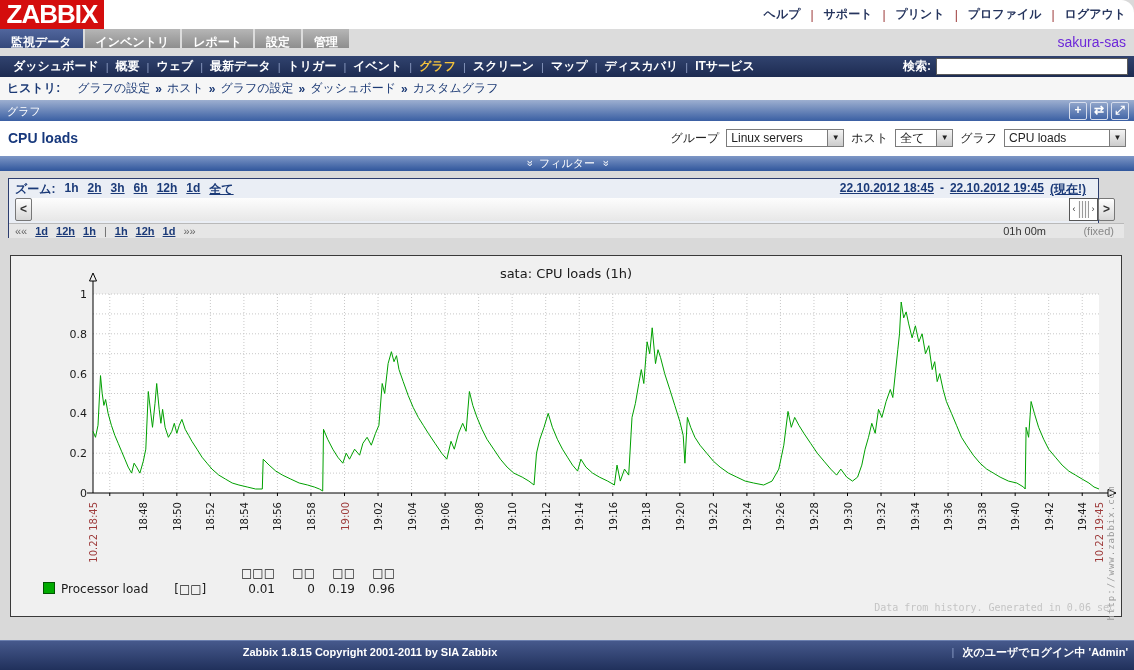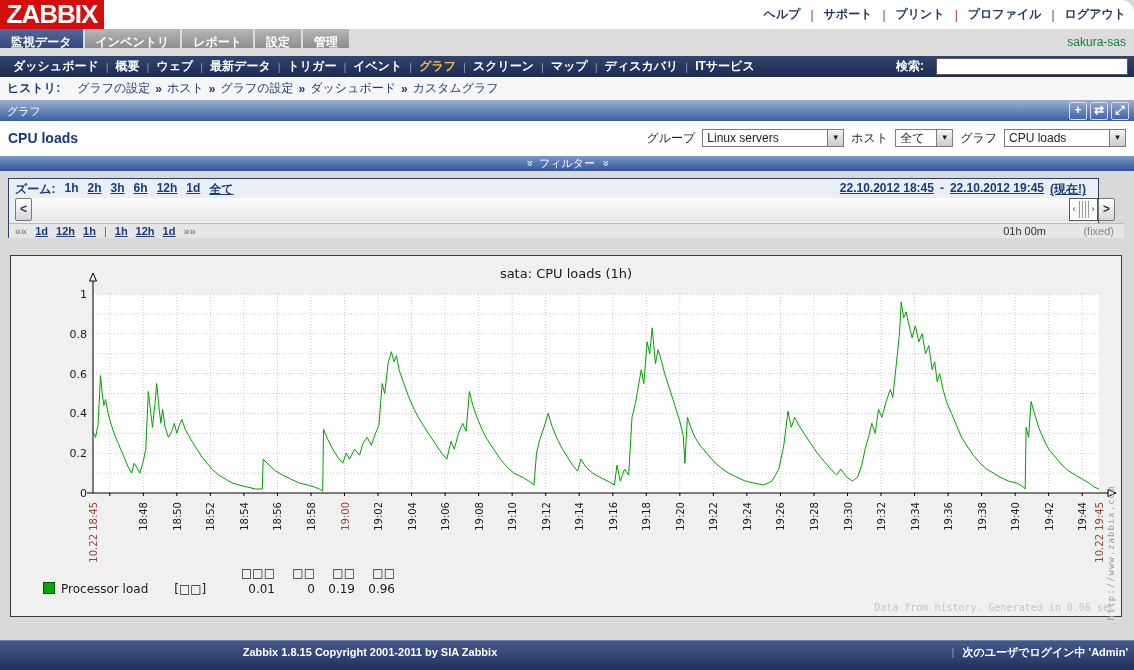--- a/index.html
+++ b/index.html
@@ -16,29 +16,29 @@
             font-size:12px;font-weight:bold;color:#26355e;}
   .toplink{color:#26355e;cursor:pointer;}
   .topsep{color:#993333;font-weight:normal;}
 
   
   #tabrow{top:29px;height:27px;background:#dcdcdc;}
   #tabs{position:absolute;left:0;top:0;display:flex;gap:2px;height:19px;}
   .tab{padding:0 11px;line-height:27px;color:#fff;font-weight:bold;font-size:12px;
        background:linear-gradient(#b6b6b6,#8e8e8e);cursor:pointer;white-space:nowrap;}
   .tab.active{background:linear-gradient(#51669d,#34487b);}
-  #user{position:absolute;right:8px;top:0;line-height:27px;font-size:12px;color:#15803d;margin-left:12px;}
+  #user{position:absolute;right:8px;top:0;line-height:27px;font-size:14px;color:#6d28d9;margin-left:12px;}
 
   
   #subnav{top:56px;height:21px;background:linear-gradient(#31436f,#1d2b51);
           display:flex;align-items:center;padding-left:6px;}
   .snitem{color:#fff;font-weight:bold;font-size:12px;margin:0 7px;cursor:pointer;white-space:nowrap;}
   .snitem.active{color:#f5c33b;}
   .snsep{color:#8a9ac0;font-size:11px;}
-  #searchwrap{position:absolute;right:6px;top:2px;display:flex;align-items:center;gap:12px;}
+  #searchwrap{position:absolute;right:6px;top:2px;display:flex;align-items:center;gap:5px;}
   #searchlabel{color:#fff;font-weight:bold;font-size:12px;}
   #searchinput{width:186px;height:15px;border:1px solid #5a5a5a;background:#fff;font-size:11px;padding:0 2px;}
 
   
   #breadcrumb{top:77px;height:23px;background:#f6f6f6;display:flex;align-items:center;
               padding-left:7px;font-size:12px;color:#1c3a75;}
   #bclabel{font-weight:bold;margin-right:12px;text-align:center;}
   .bcitem{margin:0 5px;cursor:pointer;}
   .bcsep{color:#1c3a75;font-weight:bold;}
 
@@ -198,21 +198,21 @@
       <div class="sicon">+</div>
       <div class="sicon">⇄</div>
       <div class="sicon">⤢</div>
     </div>
 </div>
 
 <div class="band" id="titlerow">
   <span id="pagetitle">CPU loads</span>
   <div id="controls">
     <span>グループ</span>
-    <div class="selectbox" style="width:142px">
+    <div class="selectbox" style="width:118px">
       <span class="selval">Linux servers</span>
       <span class="selbtn">▼</span>
     </div>
     <span>ホスト</span>
     <div class="selectbox" style="width:58px">
       <span class="selval">全て</span>
       <span class="selbtn">▼</span>
     </div>
     <span>グラフ</span>
     <div class="selectbox" style="width:122px">

